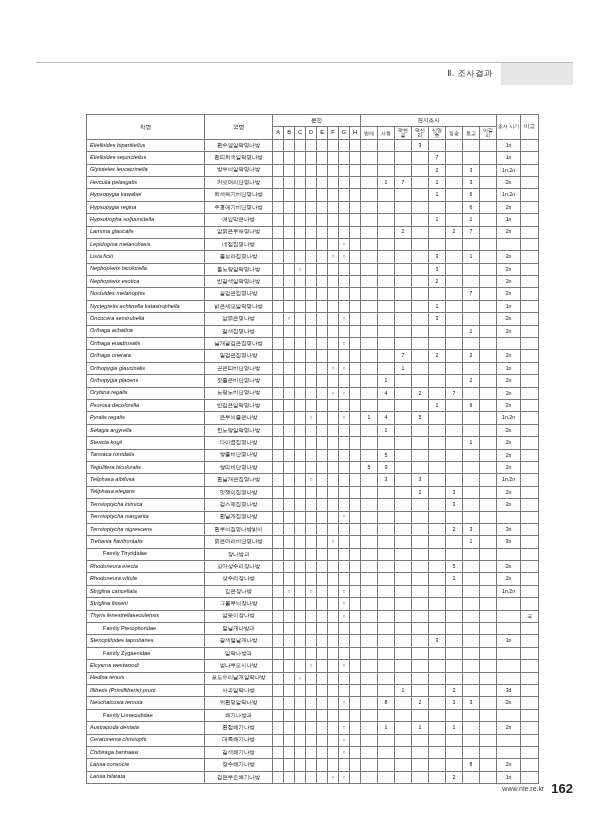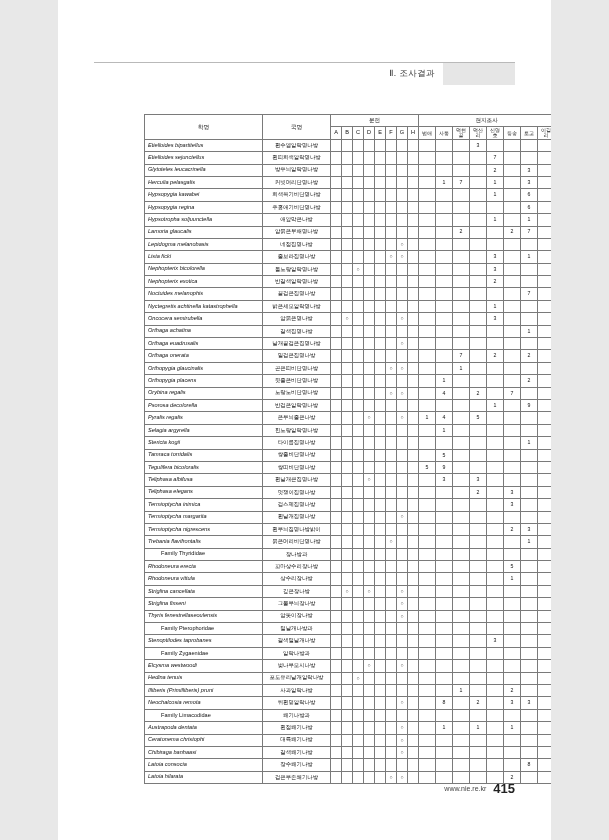--- a/index.html
+++ b/index.html
@@ -1,19 +1,19 @@
 <!DOCTYPE html>
 <html><head>
 <meta charset="utf-8">
 <style>
   html,body{margin:0;padding:0;background:#e8e8e8;}
   body{font-family:"Liberation Sans", sans-serif;}
   .page{
     position:relative;
-    width:493px;height:840px;
+    width:609px;height:840px;
     background:#ffffff;
     margin:0 auto;
     overflow:hidden;
   }
   .hdr-rule{
     position:absolute;left:36px;right:36px;top:62px;
     border-top:1px solid #b9b9b9;
   }
   .hdr-band{
     position:absolute;right:36px;top:63px;
@@ -1268,15 +1268,15 @@
             <td class="c"></td>
             <td class="c">1n</td>
             <td class="c"></td>
           </tr>
         </tbody>
     </table>
   </div>
 
   <div class="footer">
     <span class="url">www.nie.re.kr</span>
-    <span class="pgno">415</span>
+    <span class="pgno">162</span>
   </div>
 </div>
 
 </body></html>

